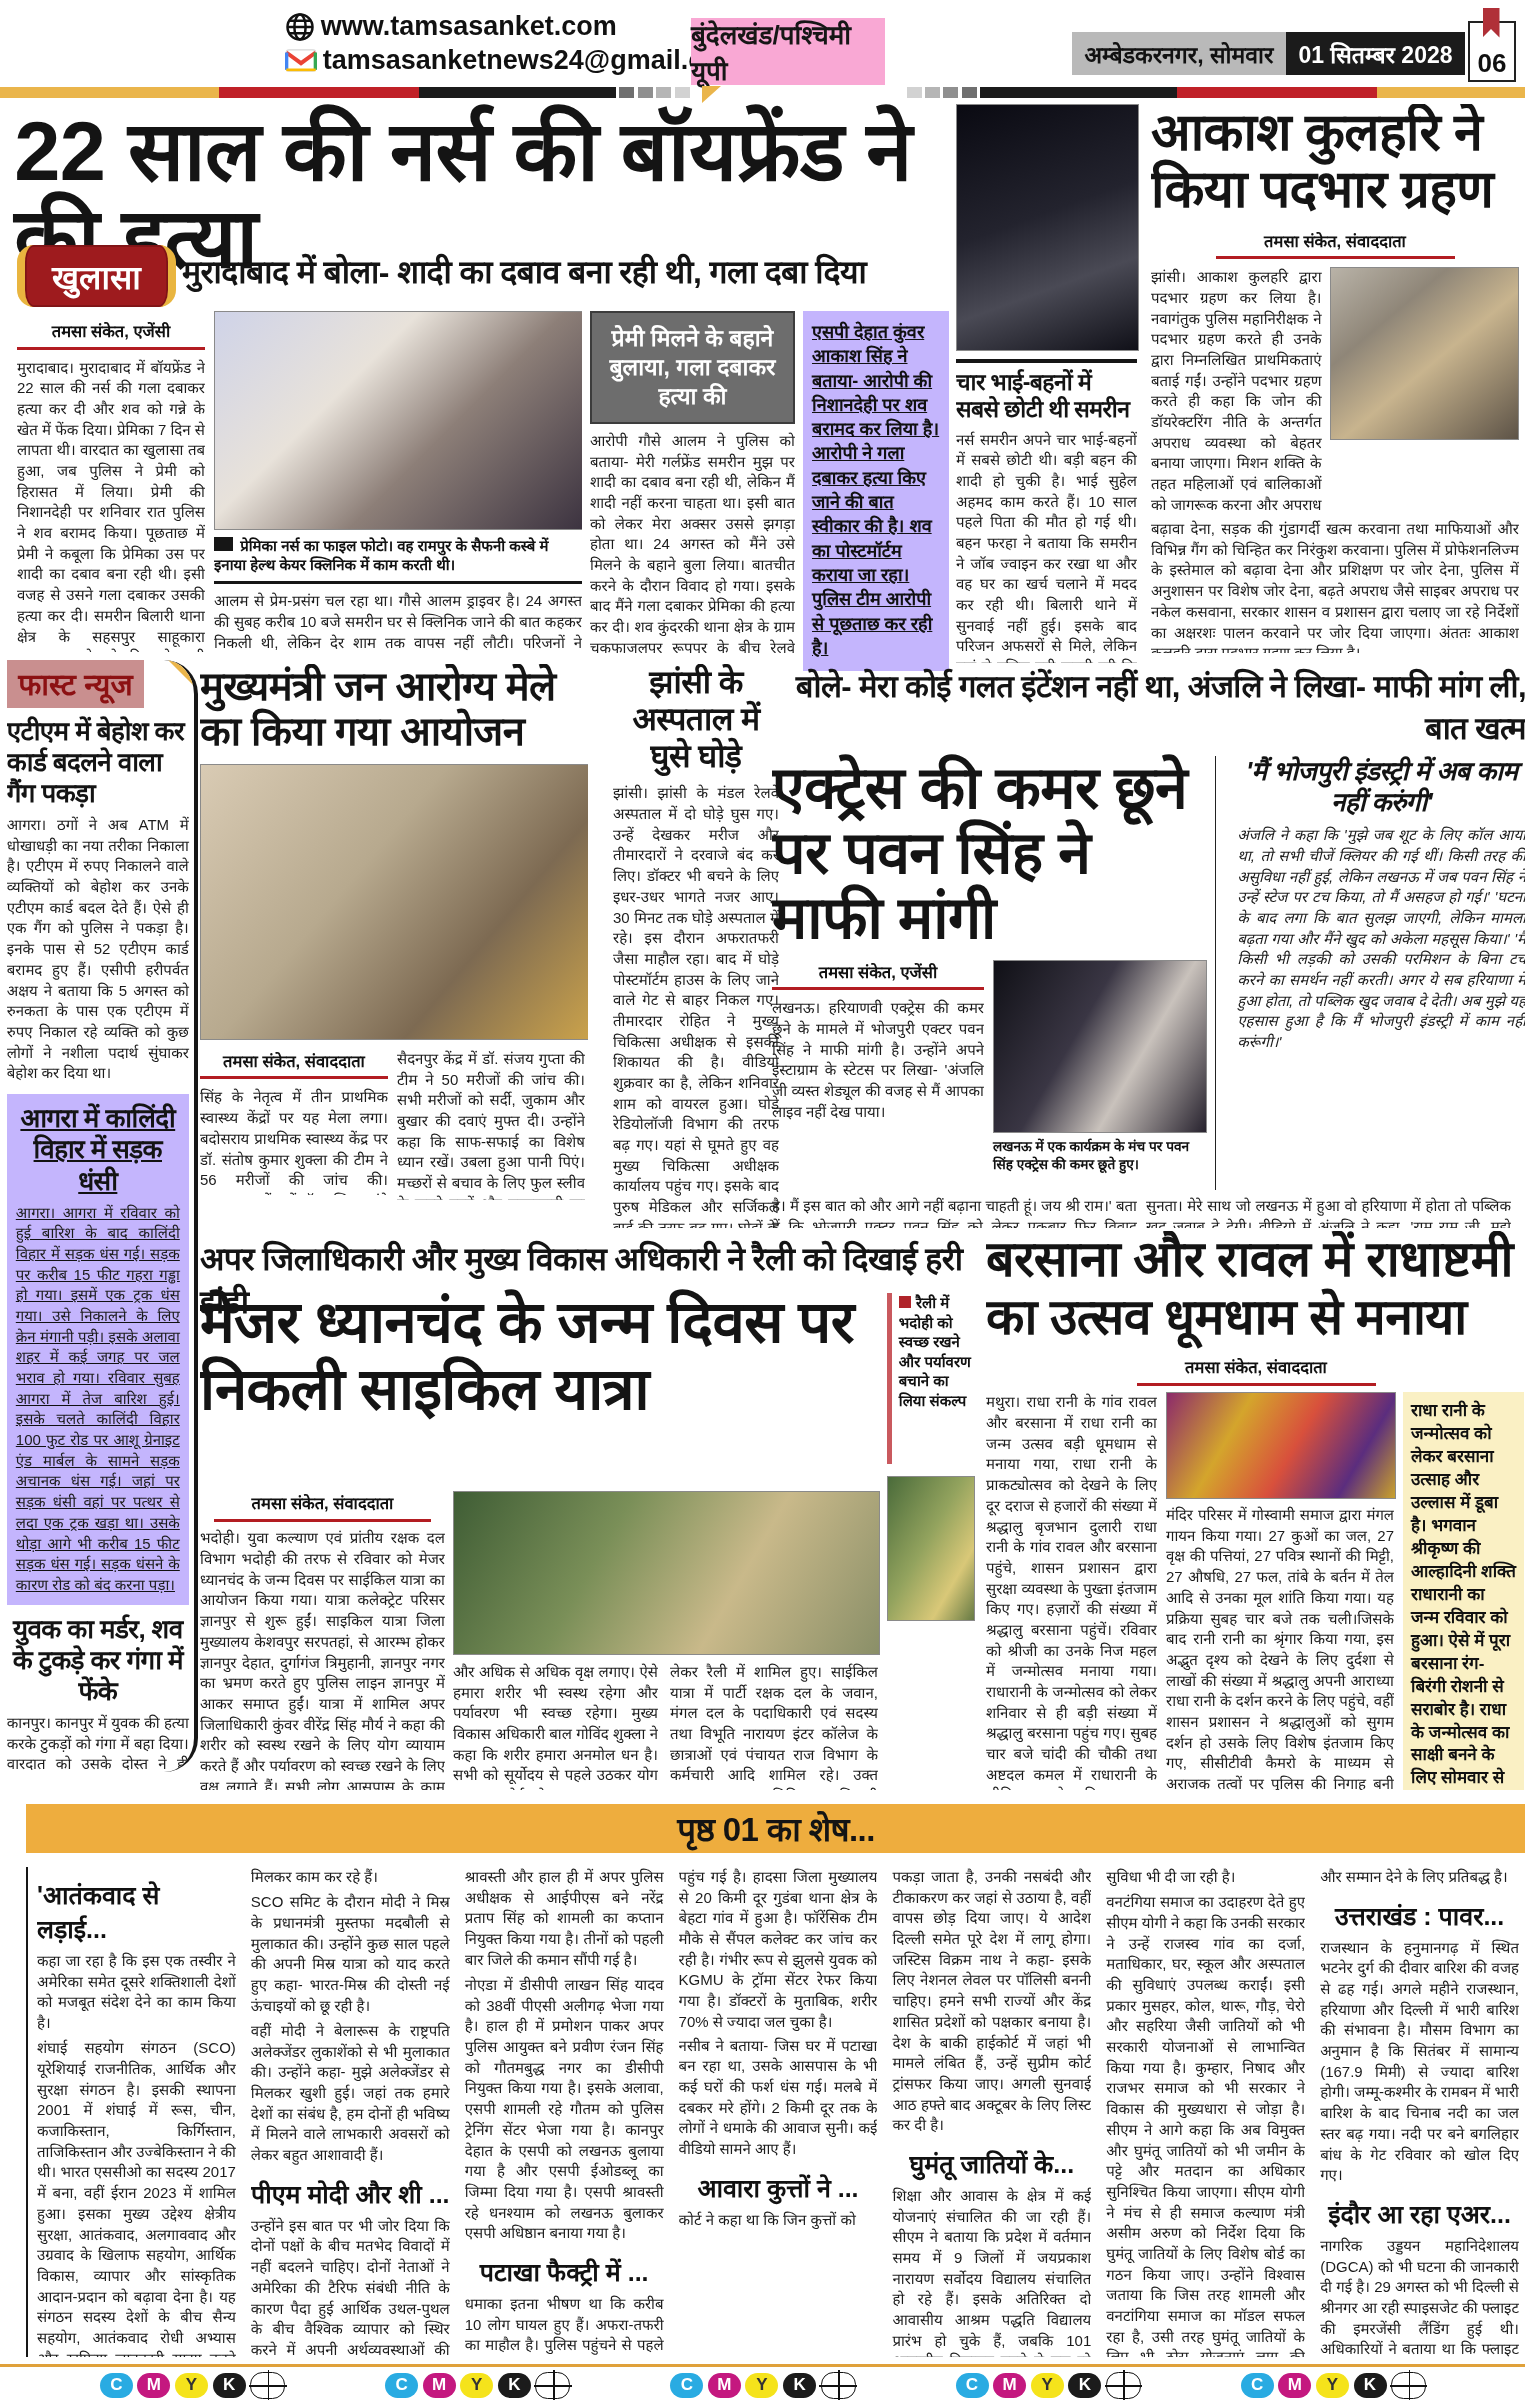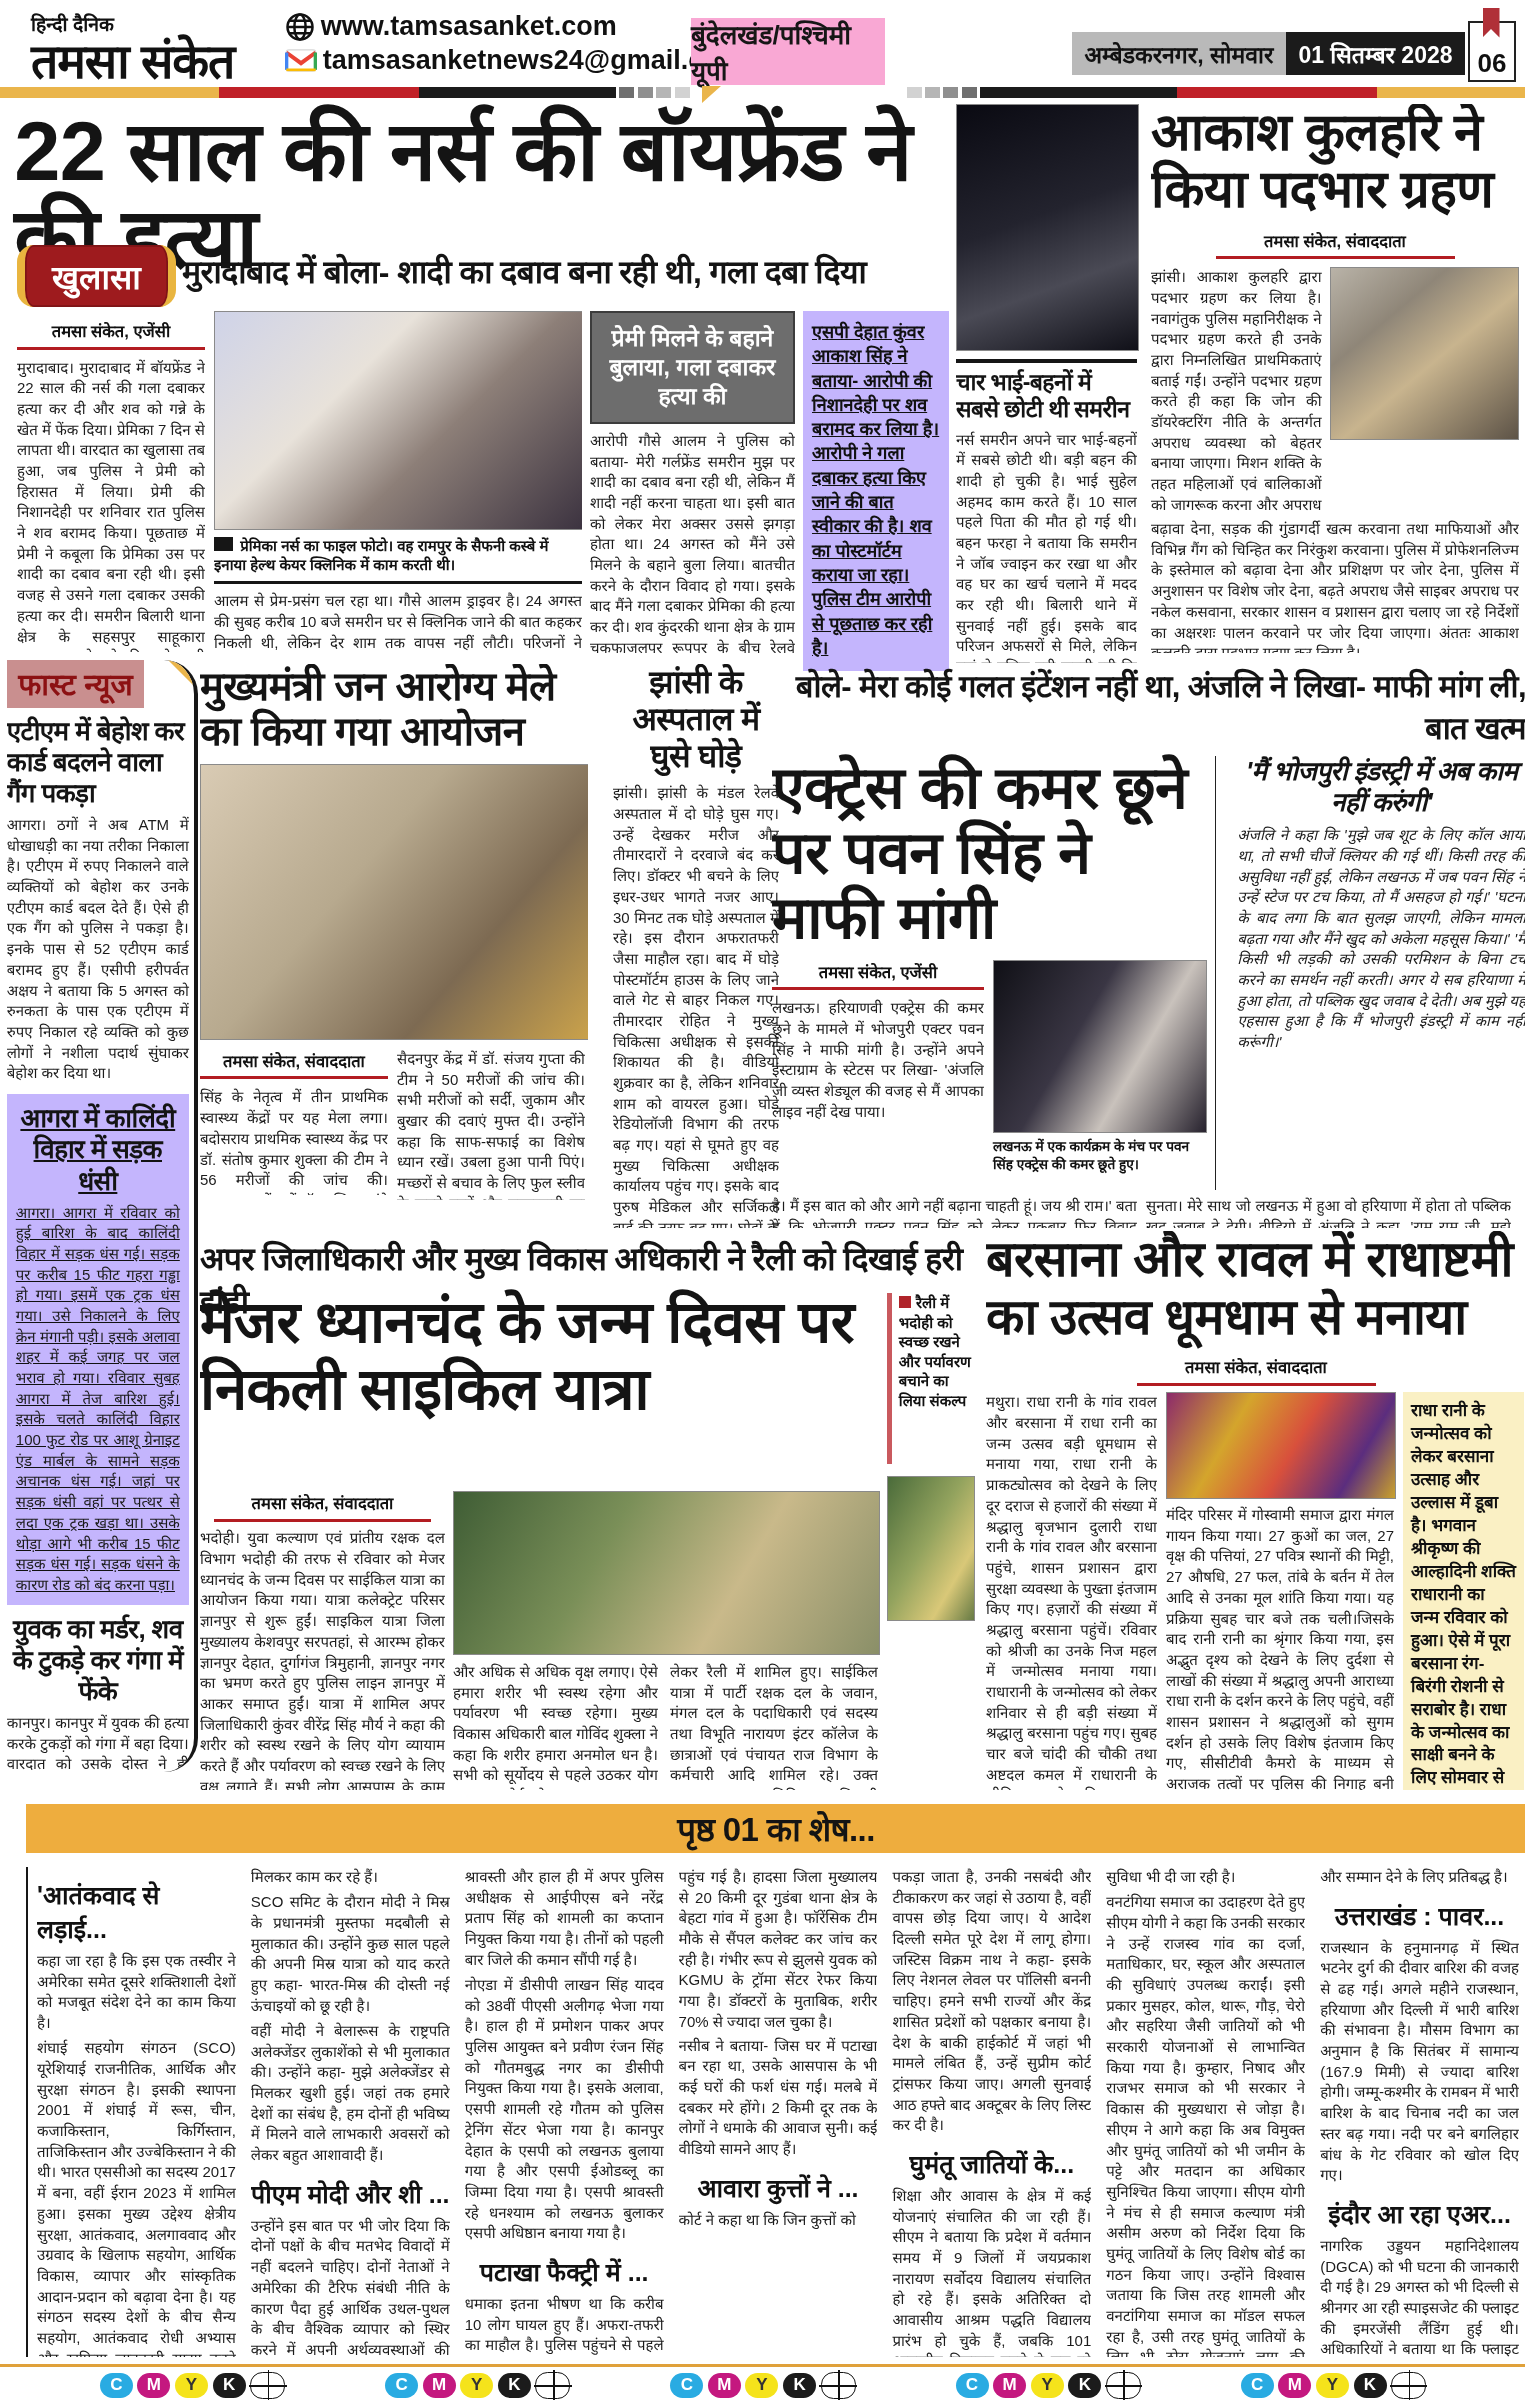--- a/index.html
+++ b/index.html
@@ -46,24 +46,20 @@
   .ph-cycle{background:linear-gradient(120deg,#3f5d35 0%,#7a8f58 35%,#c9b98a 65%,#8a8f68 100%);}
   .ph-crowd{background:linear-gradient(120deg,#4a6b3a 0%,#93a35e 45%,#d9c878 75%,#667a44 100%);}
   .ph-radha{background:linear-gradient(120deg,#8c2a6b 0%,#d4a52c 30%,#d8503c 55%,#5b2d7e 80%,#caa22c 100%);}
 </style>
 </head>
 <body>
 
 <div class="page">
 
   <div class="abs" style="left:0;top:0;width:1526px;height:87px;">
-    <div class="abs" style="left:31px;top:10.3px;">
-      <div style="font-size:19.4px;font-weight:bold;">हिन्दी दैनिक</div>
-      <div style="font-size:48px;font-weight:bold;letter-spacing:-1.1px;line-height:1.05;">तमसा संकेत</div>
-    </div>
     <div class="abs" style="left:285px;top:11.4px;">
       <div style="display:flex;align-items:center;gap:5.7px;">
         <svg width="30" height="30" viewBox="0 0 24 24">
             <circle cx="12" cy="12" r="10" fill="none" stroke="#111" stroke-width="2"></circle>
             <ellipse cx="12" cy="12" rx="4.5" ry="10" fill="none" stroke="#111" stroke-width="2"></ellipse>
             <line x1="2" y1="12" x2="22" y2="12" stroke="#111" stroke-width="2"></line>
             <line x1="3" y1="7" x2="21" y2="7" stroke="#111" stroke-width="2"></line>
             <line x1="3" y1="17" x2="21" y2="17" stroke="#111" stroke-width="2"></line>
           </svg>
         <span style="font-size:27px;font-weight:bold;">www.tamsasanket.com</span>

